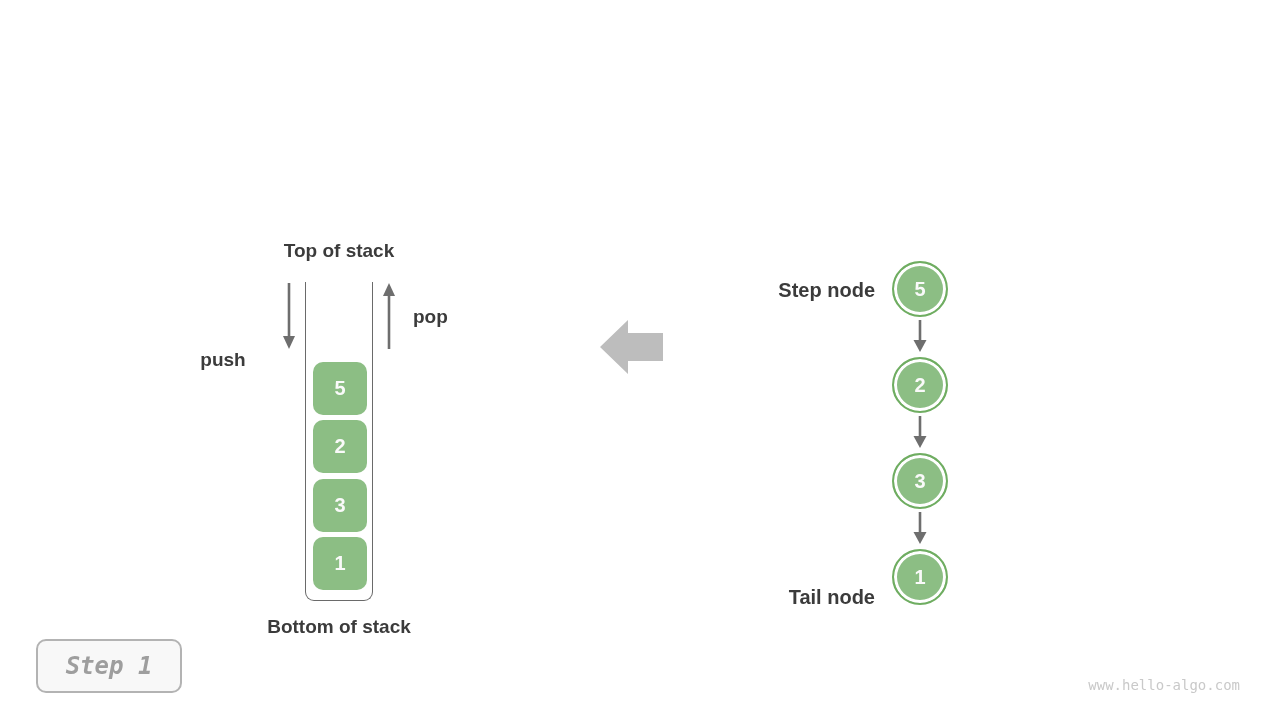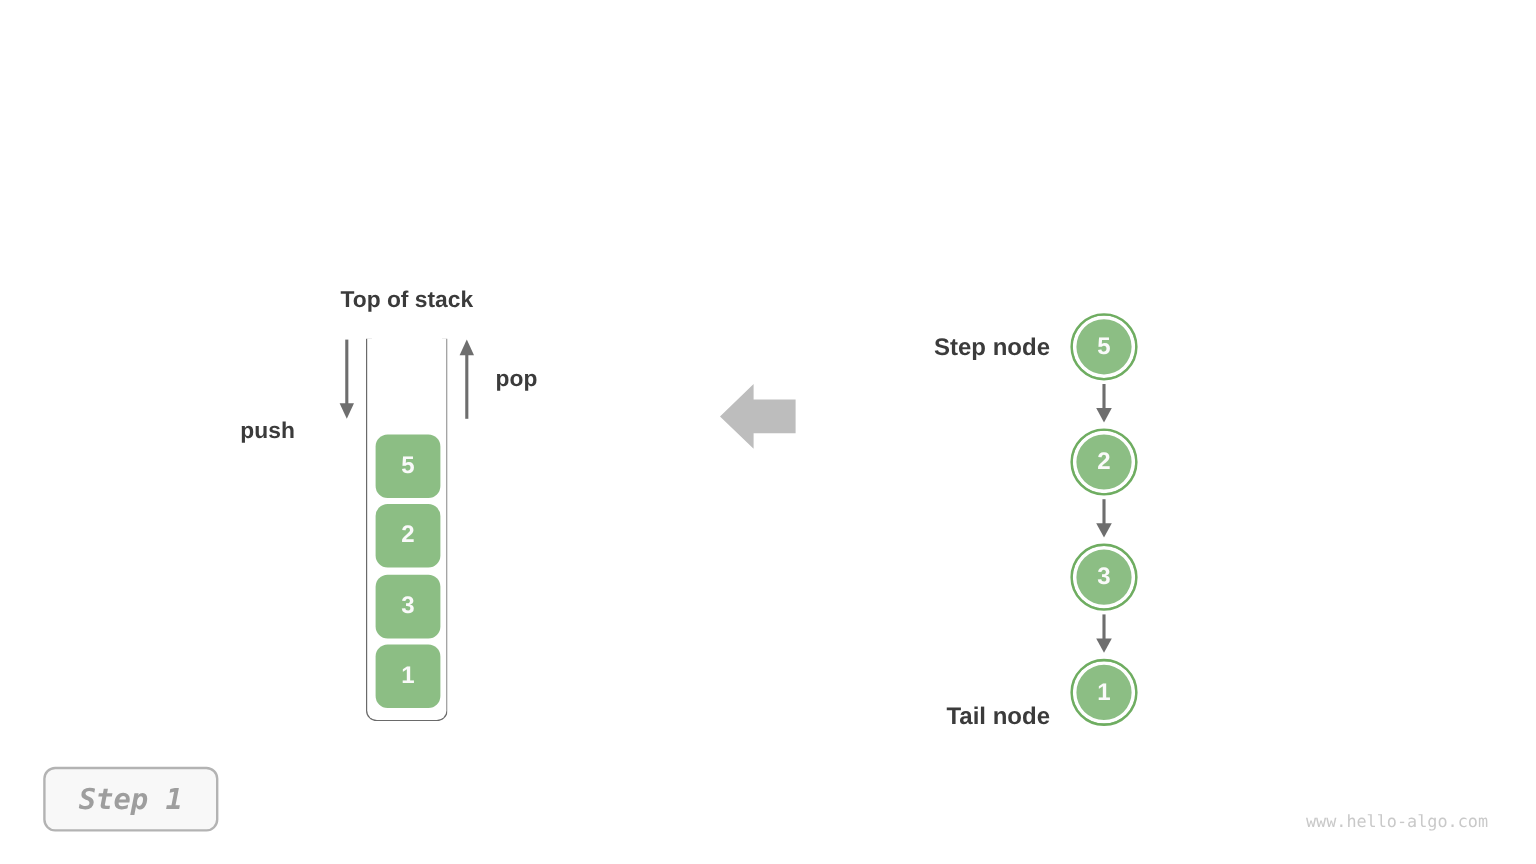--- a/index.html
+++ b/index.html
@@ -148,20 +148,21 @@
   <div class="abs stack-container"></div>
 
   <div class="abs label-dark" style="left:178px; top:307px; width:90px; text-align:center;margin-top:43px;">push</div>
   <div class="abs label-dark" style="left:413px; top:307px; width:90px; text-align:left;">pop</div>
 
   <div class="abs stack-box" style="top:362px;">5</div>
   <div class="abs stack-box" style="top:420px;">2</div>
   <div class="abs stack-box" style="top:479px;">3</div>
   <div class="abs stack-box" style="top:537px;">1</div>
 
+  <div class="abs label-dark" style="left:229px; top:617px; width:220px; text-align:center;">Bottom of stack</div>
 
 
   <div class="abs label-dark" style="left:675px; top:279px; width:200px; text-align:right; font-size:20px;">Step node</div>
   <div class="abs label-dark" style="left:675px; top:566px; width:200px; text-align:right; font-size:20px;margin-top:20px;">Tail node</div>
 
   <div class="abs ll-node" style="top:261px;">5</div>
   <div class="abs ll-node" style="top:357px;">2</div>
   <div class="abs ll-node" style="top:453px;">3</div>
   <div class="abs ll-node" style="top:549px;">1</div>
 

